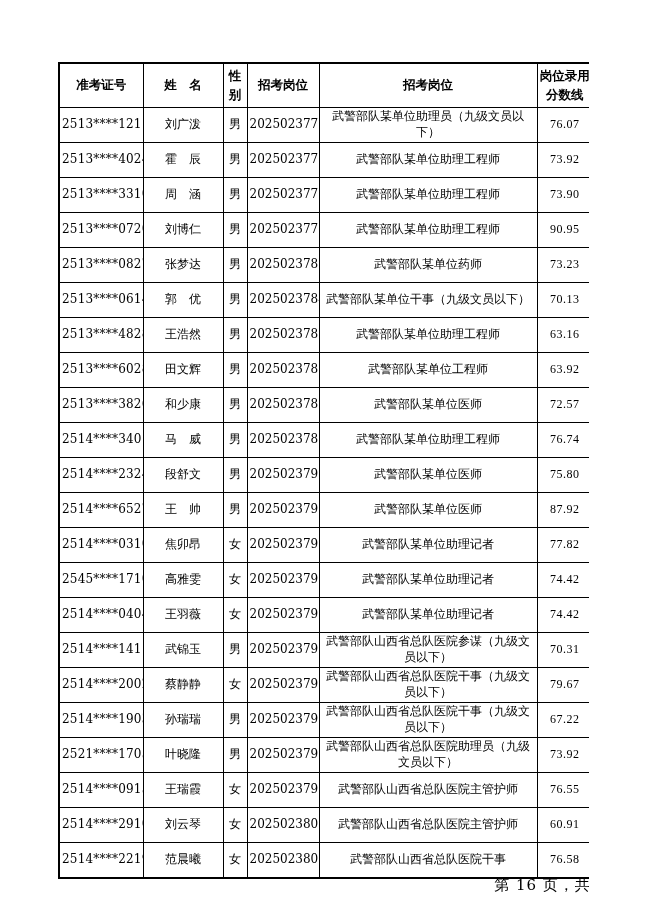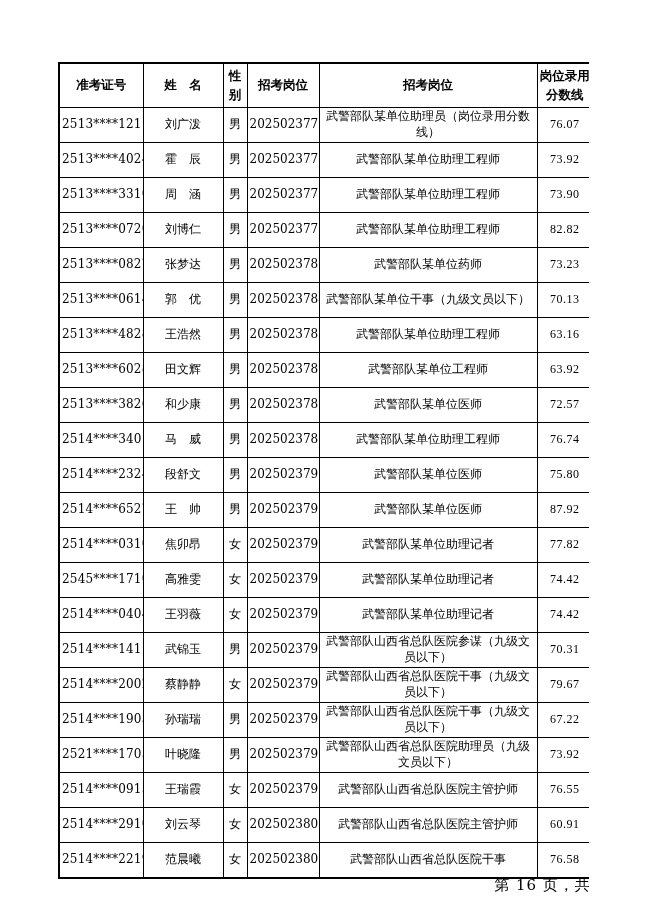--- a/index.html
+++ b/index.html
@@ -94,21 +94,21 @@
         <th>招考岗位</th>
         <th>岗位录用分数线</th>
       </tr>
     </thead>
     <tbody>
         <tr>
           <td class="col-exam_no">2513****1211</td>
           <td class="col-name">刘广泼</td>
           <td class="col-gender">男</td>
           <td class="col-code">2025023776</td>
-          <td class="col-position">武警部队某单位助理员（岗位录用分数线）</td>
+          <td class="col-position">武警部队某单位助理员（九级文员以下）</td>
           <td class="col-score">76.07</td>
         </tr>
         <tr>
           <td class="col-exam_no">2513****4024</td>
           <td class="col-name">霍　辰</td>
           <td class="col-gender">男</td>
           <td class="col-code">2025023777</td>
           <td class="col-position">武警部队某单位助理工程师</td>
           <td class="col-score">73.92</td>
         </tr>
@@ -119,21 +119,21 @@
           <td class="col-code">2025023778</td>
           <td class="col-position">武警部队某单位助理工程师</td>
           <td class="col-score">73.90</td>
         </tr>
         <tr>
           <td class="col-exam_no">2513****0720</td>
           <td class="col-name">刘博仁</td>
           <td class="col-gender">男</td>
           <td class="col-code">2025023779</td>
           <td class="col-position">武警部队某单位助理工程师</td>
-          <td class="col-score">82.82</td>
+          <td class="col-score">90.95</td>
         </tr>
         <tr>
           <td class="col-exam_no">2513****0827</td>
           <td class="col-name">张梦达</td>
           <td class="col-gender">男</td>
           <td class="col-code">2025023783</td>
           <td class="col-position">武警部队某单位药师</td>
           <td class="col-score">73.23</td>
         </tr>
         <tr>

